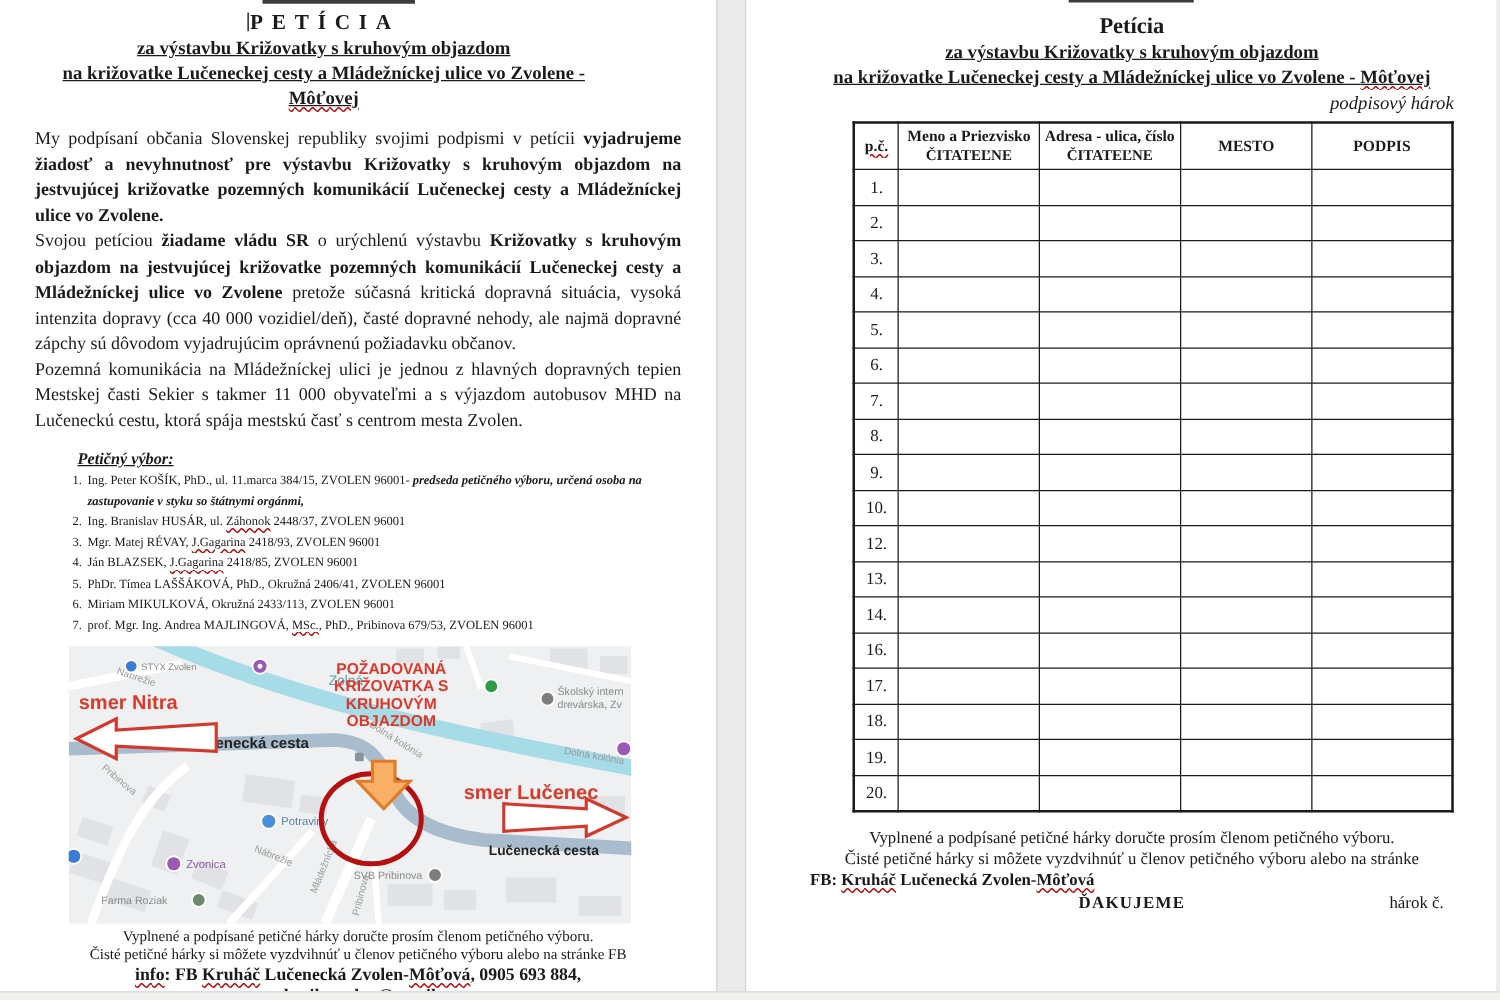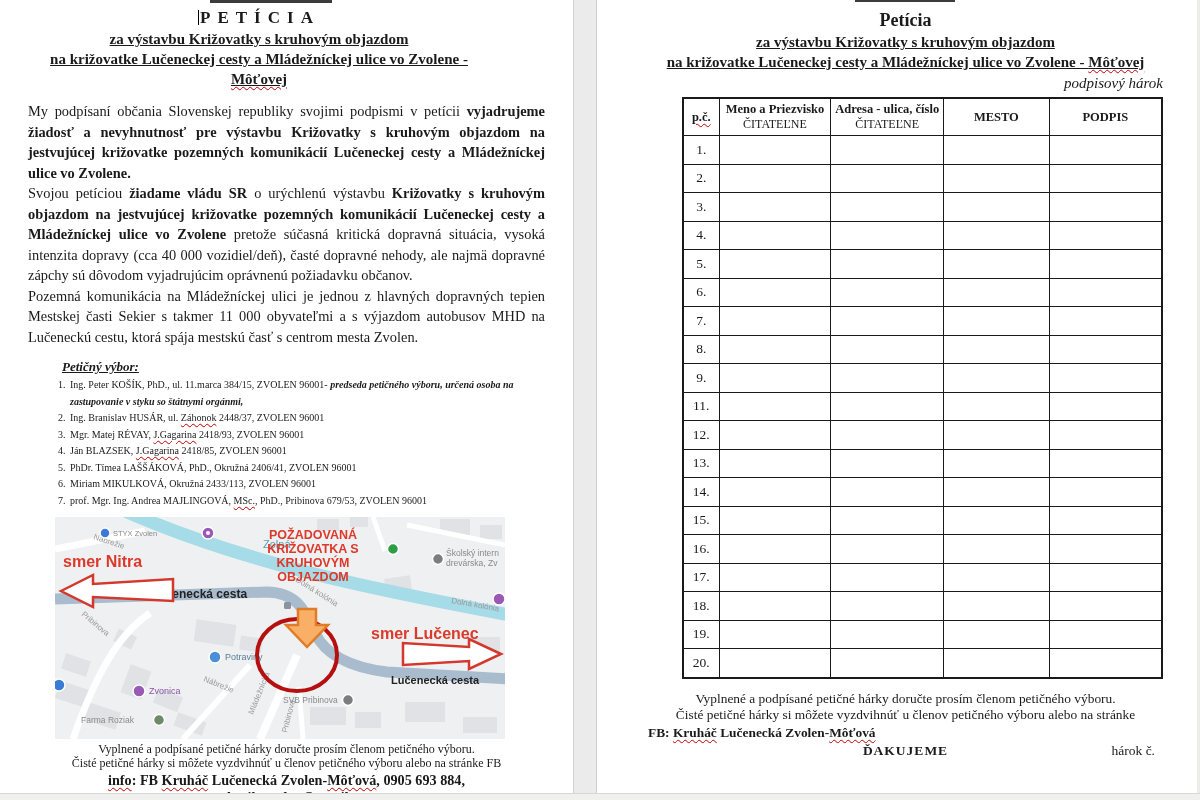--- a/index.html
+++ b/index.html
@@ -40,21 +40,21 @@
   .lp-info{font-size:14.2px;font-weight:bold;line-height:17px;margin-top:2px;}
 
   
   .rp-inner{margin:8px 0 0 51px;width:515px;}
   .rp-title{text-align:center;font-size:18px;font-weight:bold;line-height:24px;}
   .rp-sub{text-align:center;font-size:15px;font-weight:bold;text-decoration:underline;line-height:20px;}
   .rp-sheet{text-align:right;font-size:15px;font-style:italic;line-height:20px;margin-top:1px;}
   table.sig{border-collapse:collapse;margin-top:4px;border:2px solid #1a1a1a;margin-left:34px;}
   table.sig th,table.sig td{border:1.5px solid #1a1a1a;padding:0;}
   table.sig th{font-size:12.5px;font-weight:bold;line-height:15px;padding:3px 2px;text-align:center;}
-  table.sig th .sub{display:block;font-weight:normal;font-size:12px;}
+  table.sig th .sub{display:block;font-weight:bold;font-size:12px;}
   table.sig td{height:27.5px;}
   td.rownum{font-size:13.5px;text-align:center;font-weight:normal;}
   .rp-footer{margin-top:12px;font-size:13.4px;line-height:16.5px;text-align:center;}
   .rp-fb{font-size:13.4px;font-weight:bold;text-align:left;margin-top:1px;}
   .rp-bottomrow{position:relative;margin-top:2px;height:18px;}
   .rp-thanks{text-align:center;font-size:13.5px;font-weight:bold;letter-spacing:1px;}
   .rp-sheetno{position:absolute;right:8px;top:0;font-size:13.5px;font-weight:normal;}
 
   
   .map-svg text{font-family:"Liberation Sans", sans-serif;}
@@ -277,21 +277,21 @@
               <td></td>
             </tr>
             <tr>
               <td class="rownum">9.</td>
               <td></td>
               <td></td>
               <td></td>
               <td></td>
             </tr>
             <tr>
-              <td class="rownum">11.</td>
+              <td class="rownum">10.</td>
               <td></td>
               <td></td>
               <td></td>
               <td></td>
             </tr>
             <tr>
               <td class="rownum">12.</td>
               <td></td>
               <td></td>
               <td></td>
@@ -299,27 +299,20 @@
             </tr>
             <tr>
               <td class="rownum">13.</td>
               <td></td>
               <td></td>
               <td></td>
               <td></td>
             </tr>
             <tr>
               <td class="rownum">14.</td>
-              <td></td>
-              <td></td>
-              <td></td>
-              <td></td>
-            </tr>
-            <tr>
-              <td class="rownum">15.</td>
               <td></td>
               <td></td>
               <td></td>
               <td></td>
             </tr>
             <tr>
               <td class="rownum">16.</td>
               <td></td>
               <td></td>
               <td></td>

